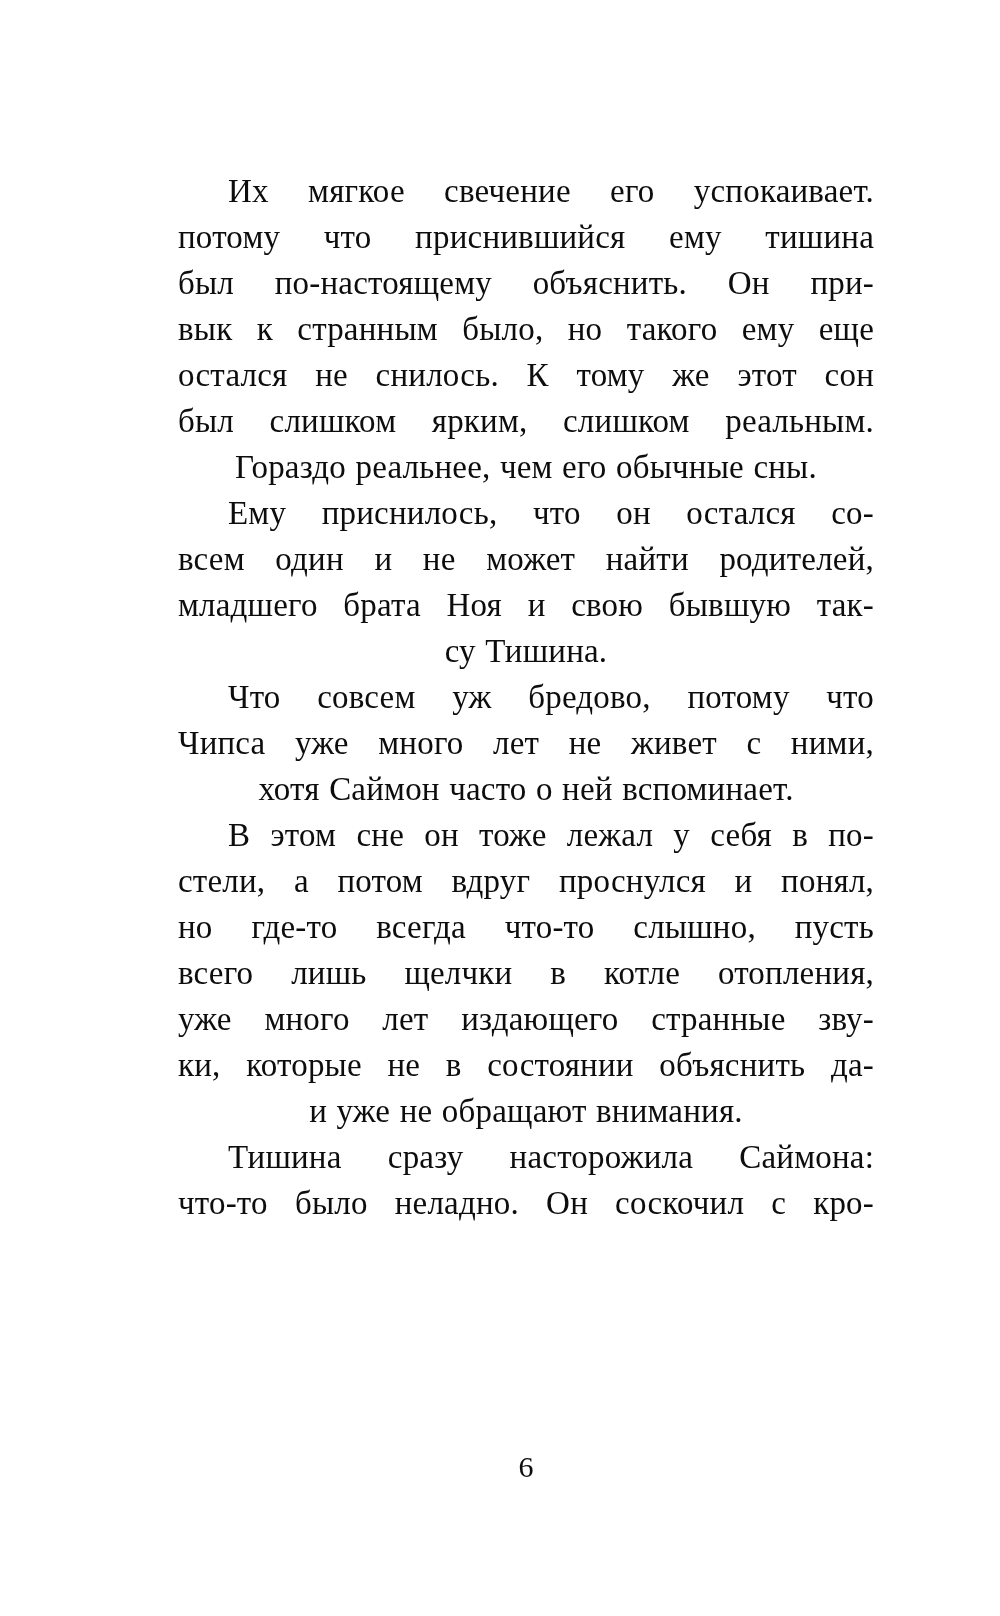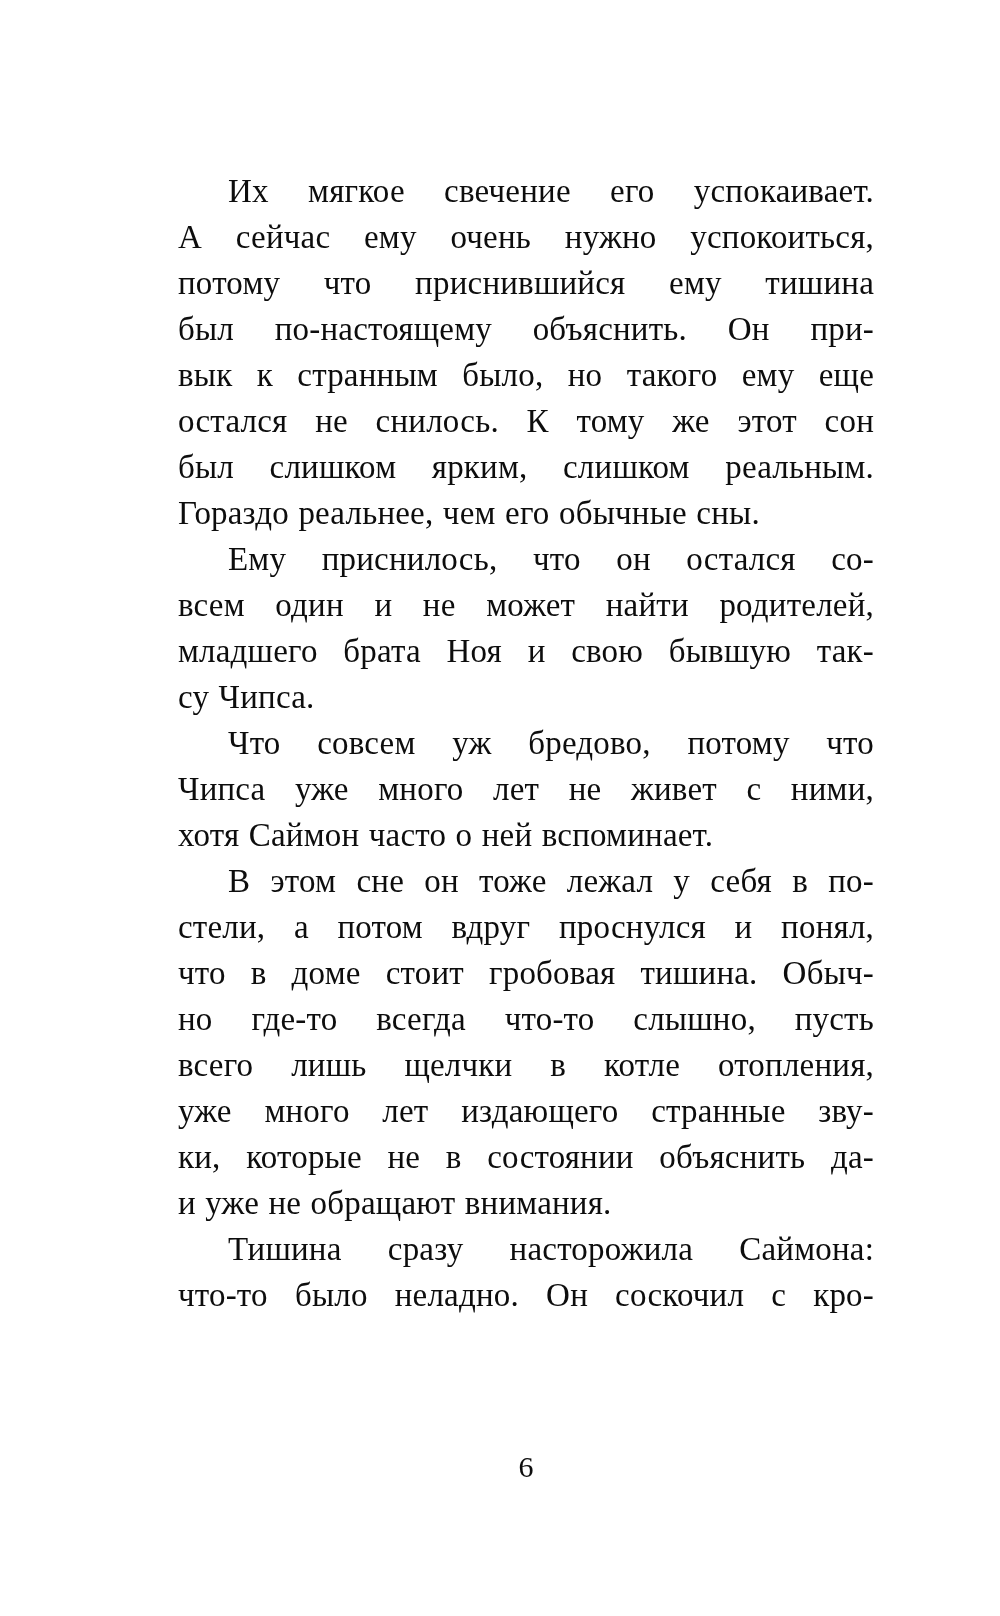--- a/index.html
+++ b/index.html
@@ -27,21 +27,21 @@
     left: 178px;
     top: 168px;
     width: 696px;
     color: #0d0d0d;
   }
   .line {
     font-size: 33px;
     line-height: 46px;
     height: 46px;
     color: #0d0d0d;
-    text-align: left;
+    text-align: center;
     letter-spacing: 0.2px;
     word-spacing: 1px;
     overflow: visible;
   }
   .line.j {
     text-align: justify;
     text-align-last: justify;
   }
   .line.ind {
     text-indent: 50px;
@@ -56,37 +56,35 @@
     line-height: 46px;
     color: #0d0d0d;
   }
 </style>
 </head>
 <body>
 
 <div class="book-page">
   <div class="text-block" id="text-block">
       <div class="line j ind">Их мягкое свечение его успокаивает.</div>
-      <div class="line j">А сейчас ему очень нужно успокоиться,</div>
       <div class="line j">потому что приснившийся ему тишина</div>
       <div class="line j">был по-настоящему объяснить. Он при-</div>
       <div class="line j">вык к странным было, но такого ему еще</div>
       <div class="line j">остался не снилось. К тому же этот сон</div>
       <div class="line j">был слишком ярким, слишком реальным.</div>
       <div class="line">Гораздо реальнее, чем его обычные сны.</div>
       <div class="line j ind">Ему приснилось, что он остался со-</div>
       <div class="line j">всем один и не может найти родителей,</div>
       <div class="line j">младшего брата Ноя и свою бывшую так-</div>
-      <div class="line">су Чипса.</div>
+      <div class="line">су Тишина.</div>
       <div class="line j ind">Что совсем уж бредово, потому что</div>
       <div class="line j">Чипса уже много лет не живет с ними,</div>
       <div class="line">хотя Саймон часто о ней вспоминает.</div>
       <div class="line j ind">В этом сне он тоже лежал у себя в по-</div>
       <div class="line j">стели, а потом вдруг проснулся и понял,</div>
-      <div class="line j">что в доме стоит гробовая тишина. Обыч-</div>
       <div class="line j">но где-то всегда что-то слышно, пусть</div>
       <div class="line j">всего лишь щелчки в котле отопления,</div>
       <div class="line j">уже много лет издающего странные зву-</div>
       <div class="line j">ки, которые не в состоянии объяснить да-</div>
       <div class="line">и уже не обращают внимания.</div>
       <div class="line j ind">Тишина сразу насторожила Саймона:</div>
       <div class="line j">что-то было неладно. Он соскочил с кро-</div>
     </div>
   <div class="folio">6</div>
 </div>

